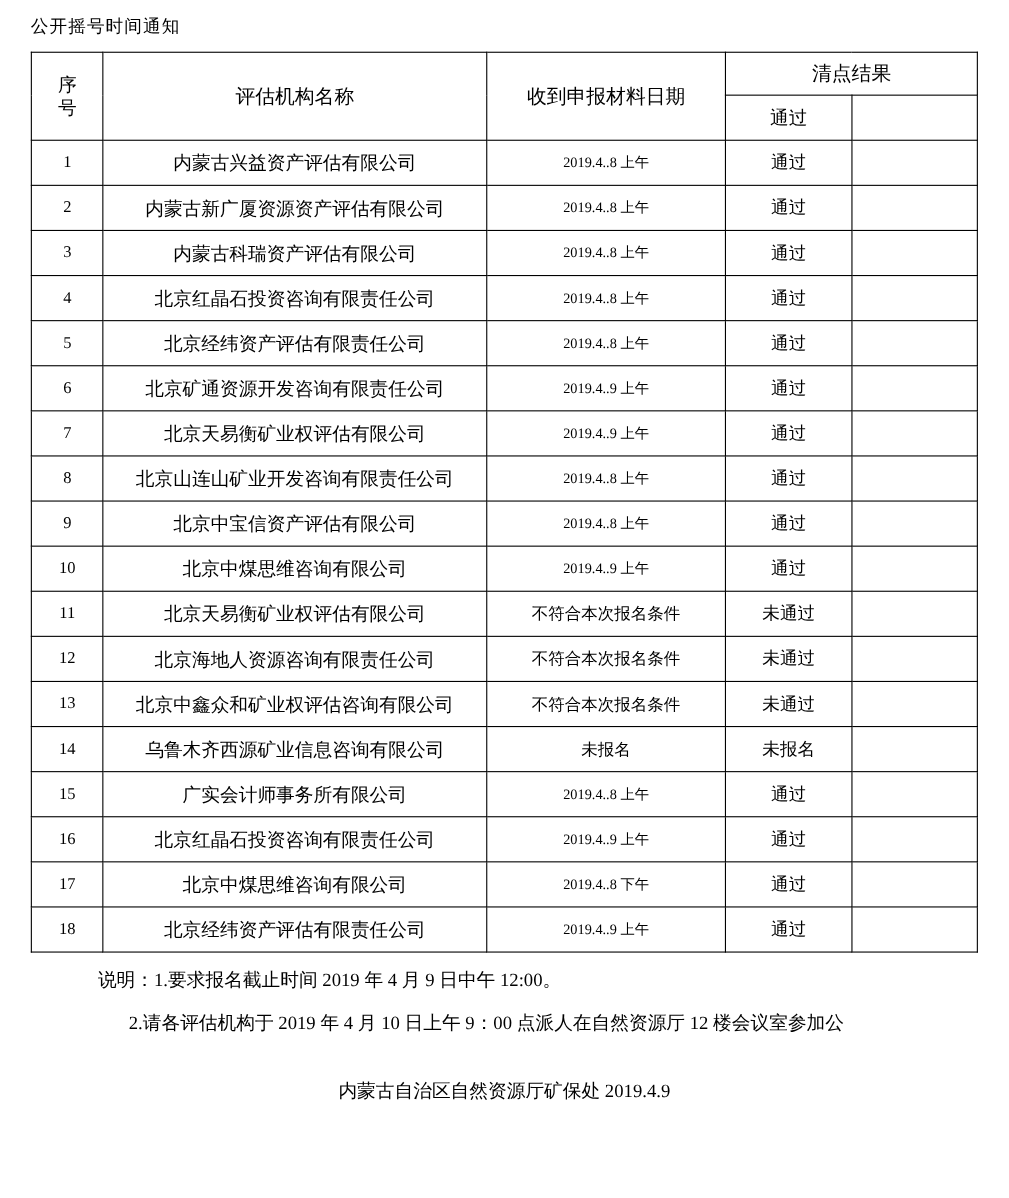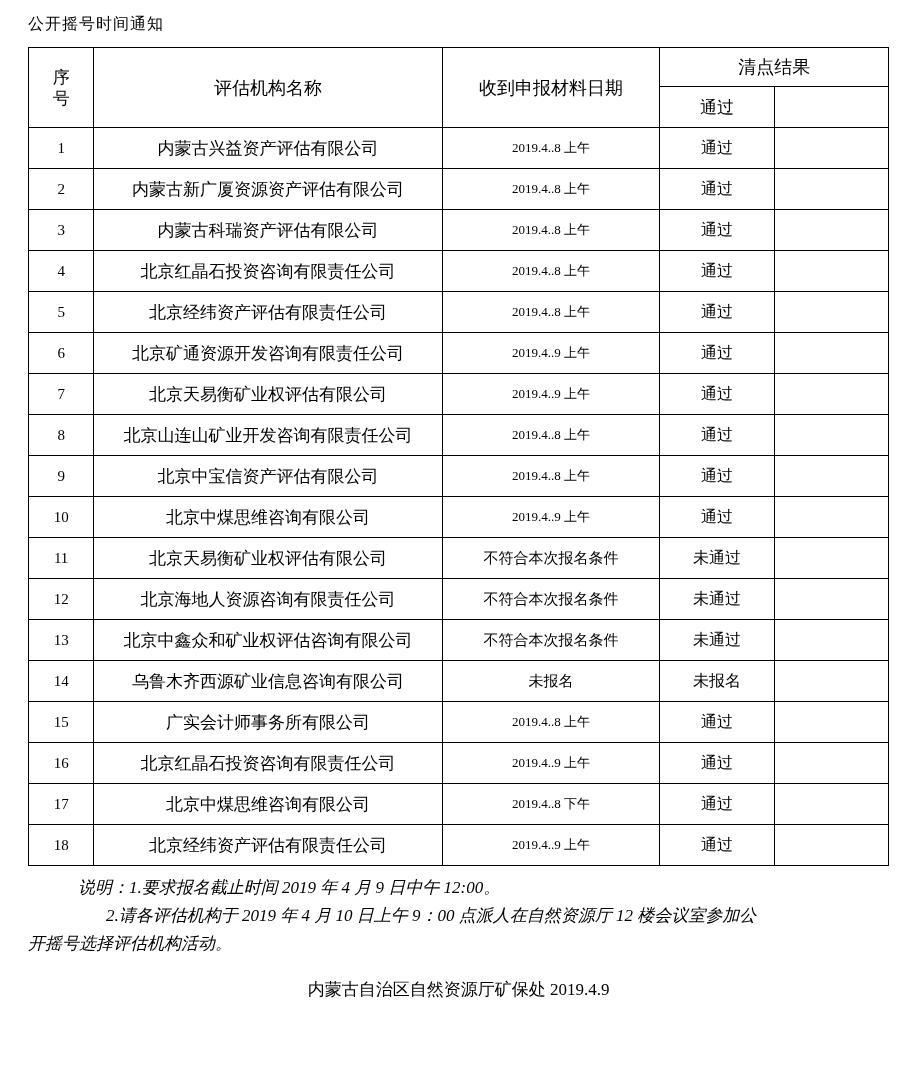--- a/index.html
+++ b/index.html
@@ -87,30 +87,29 @@
   .cell-date.wide { font-size: 15px; }
   .cell-res { font-size: 16px; }
 
   .notes {
     margin: 8px auto 0 auto;
     width: 861px;
     font-size: 17px;
     line-height: 28px;
   }
   .notes p {
-    margin: 0;
+    margin: 11px;
     text-indent: 0;
-    font-style: italic;
   }
   .note-1 { padding-left: 50px; }
   .note-2 { padding-left: 78px; }
   .footer {
     text-align: center;
     font-size: 17px;
-    margin-top: 20px;
+    margin-top: 36px;
   }
 </style>
 </head>
 <body>
 
 <div class="page">
 
   <div class="title-main">公开摇号时间通知</div>
 
   <table class="main-table">
@@ -260,18 +259,17 @@
           <td class="cell-date">2019.4..9 上午</td>
           <td class="cell-res">通过</td>
           <td></td>
         </tr>
       </tbody>
   </table>
 
   <div class="notes">
     <p class="note-1">说明：1.要求报名截止时间 2019 年 4 月 9 日中午 12:00。</p>
     <p class="note-2">2.请各评估机构于 2019 年 4 月 10 日上午 9：00 点派人在自然资源厅 12 楼会议室参加公</p>
-    <p>开摇号选择评估机构活动。</p>
   </div>
 
   <div class="footer">内蒙古自治区自然资源厅矿保处  2019.4.9</div>
 
 </div>
 
 </body></html>

